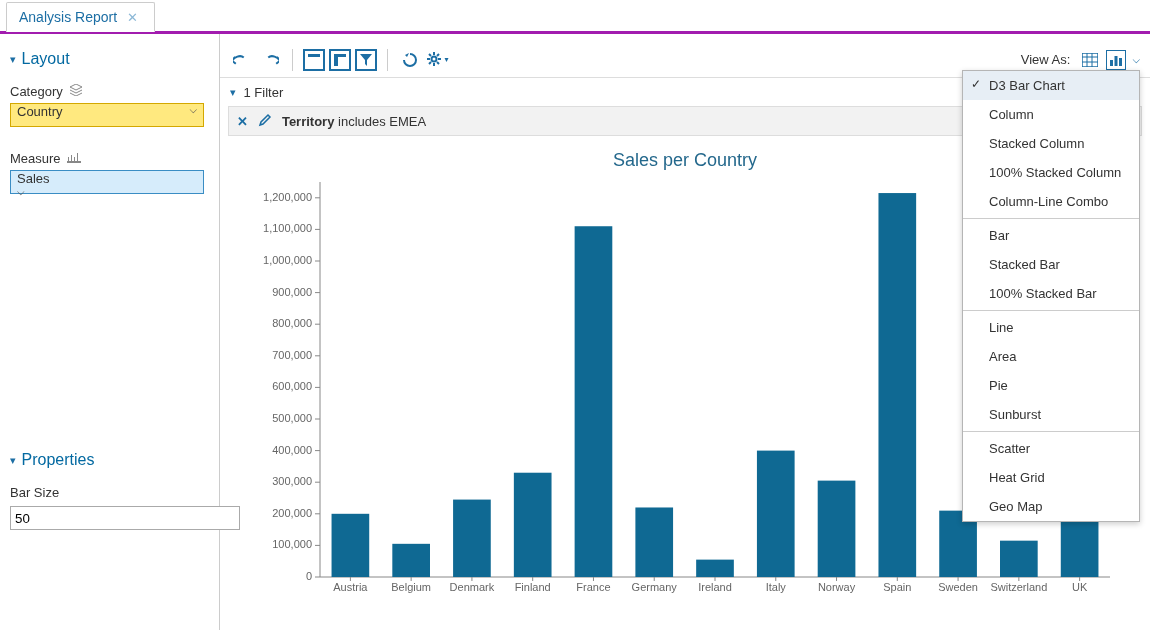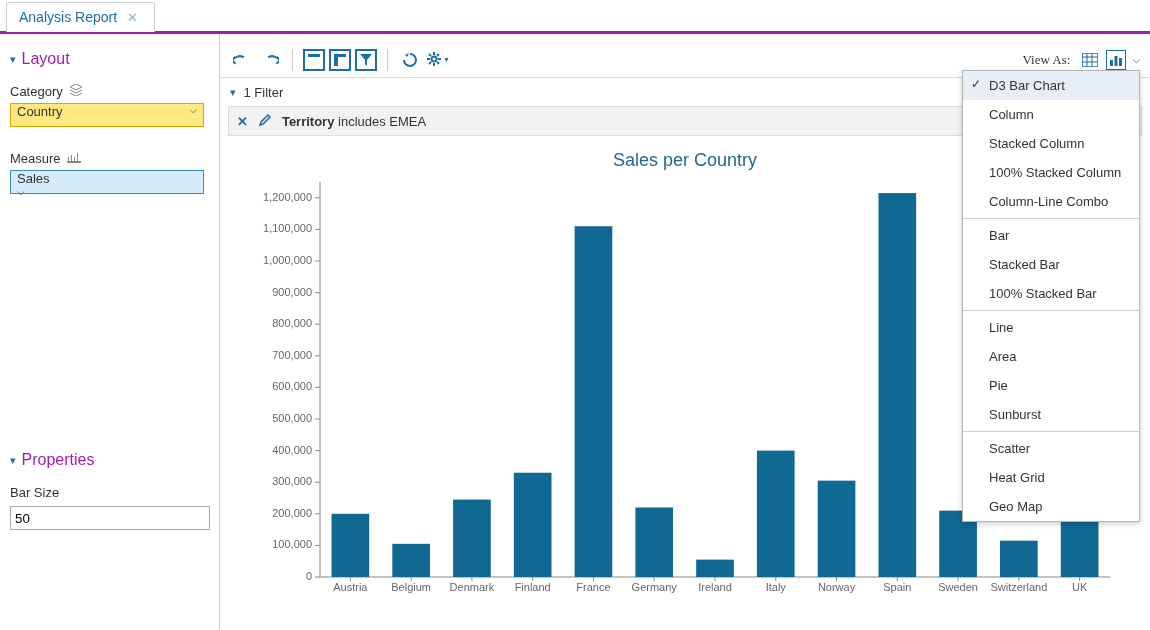--- a/index.html
+++ b/index.html
@@ -6,37 +6,37 @@
   html, body { margin:0; padding:0; font-family: "Segoe UI", Arial, sans-serif; font-size:13px; color:#333; background:#fff; }
   .app { width:1150px; height:630px; display:flex; flex-direction:column; }
   .tab-bar { height:34px; display:flex; align-items:flex-end; padding-left:6px; border-bottom:3px solid #a21caf; }
   .tab { background:#fff; border:1px solid #ccc; border-bottom:1px solid #fff; padding:6px 16px 6px 12px; display:flex; align-items:center; gap:10px; border-radius:2px 2px 0 0; position:relative; top:1px; }
   .tab .title { color:#1c6ea4; font-size:14px; }
   .tab .close { color:#8bb7d6; font-size:13px; }
   .body { flex:1; display:flex; }
   .sidebar { width:220px; border-right:1px solid #ccc; padding:12px 10px 0 10px; display:flex; flex-direction:column; }
   .section-header { display:flex; align-items:center; gap:6px; margin:4px 0 10px 0; }
   .section-header .chev { color:#1c6ea4; font-size:11px; }
-  .section-header .label { font-size:16px; color:#a21caf; }
+  .section-header .label { font-size:16px; color:#0369a1; }
   .field-label { display:flex; align-items:center; gap:6px; font-size:13px; color:#333; margin:6px 0 4px 0; }
   .field-icon { color:#888; font-size:12px; }
   .select { width:194px; height:24px; border:1px solid; display:flex; align-items:flex-start; justify-content:space-between; padding:0 6px; font-size:13px; }
   .select-category { background:#ffe97f; border-color:#d4a800; color:#333; }
   .select-measure  { background:#d6ecfb; border-color:#3a8dc4; color:#333;flex-direction:column; }
   .select .arrow { font-size:10px; color:#555; }
   .spacer { flex:1; }
-  .prop-input { width:200px; height:24px; border:1px solid #aaa; padding:2px 4px; margin-top:2px; }
+  .prop-input { width:230px; height:24px; border:1px solid #aaa; padding:2px 4px; margin-top:2px; }
   .main { flex:1; display:flex; flex-direction:column; position:relative; }
   .toolbar { height:36px; border-bottom:1px solid #ddd; display:flex; align-items:center; padding:0 10px; gap:4px; margin-top:8px; }
   .tbtn { width:24px; height:24px; display:flex; align-items:center; justify-content:center; color:#1c6ea4; font-size:15px; border:1px solid transparent; }
   .tbtn.boxed { border:2px solid #1c6ea4; width:22px; height:22px; }
   .tbtn svg { display:block; }
   .sep { width:1px; height:22px; background:#ccc; margin:0 6px; }
   .toolbar-right { margin-left:auto; display:flex; align-items:center; gap:6px; }
-  .view-as-label { font-size:13px; color:#333; margin-right:4px;font-family:Liberation Serif, serif; }
+  .view-as-label { font-size:13px; color:#333; margin-right:4px; }
   .view-icon { width:20px; height:20px; display:flex; align-items:center; justify-content:center; }
   .filter-summary { height:28px; display:flex; align-items:center; gap:8px; padding:0 10px; font-size:13px; color:#333; }
   .filter-summary .chev { color:#1c6ea4; font-size:11px; }
   .filter-row { height:30px; background:#f2f2f2; border:1px solid #ddd; margin:0 8px; display:flex; align-items:center; padding:0 8px; gap:10px; font-size:13px; }
   .filter-row .x { color:#1c6ea4; font-weight:bold; }
   .filter-row .pencil { color:#1c6ea4; }
   .filter-text b { font-weight:bold; }
   .filter-row .collapse { margin-left:auto; color:#1c6ea4; font-size:11px; }
   .chart-area { flex:1; position:relative; padding:10px 20px 12px 20px; }
   .chart-title { text-align:center; color:#24688c; font-size:18px; margin:4px 0 6px 0; }

